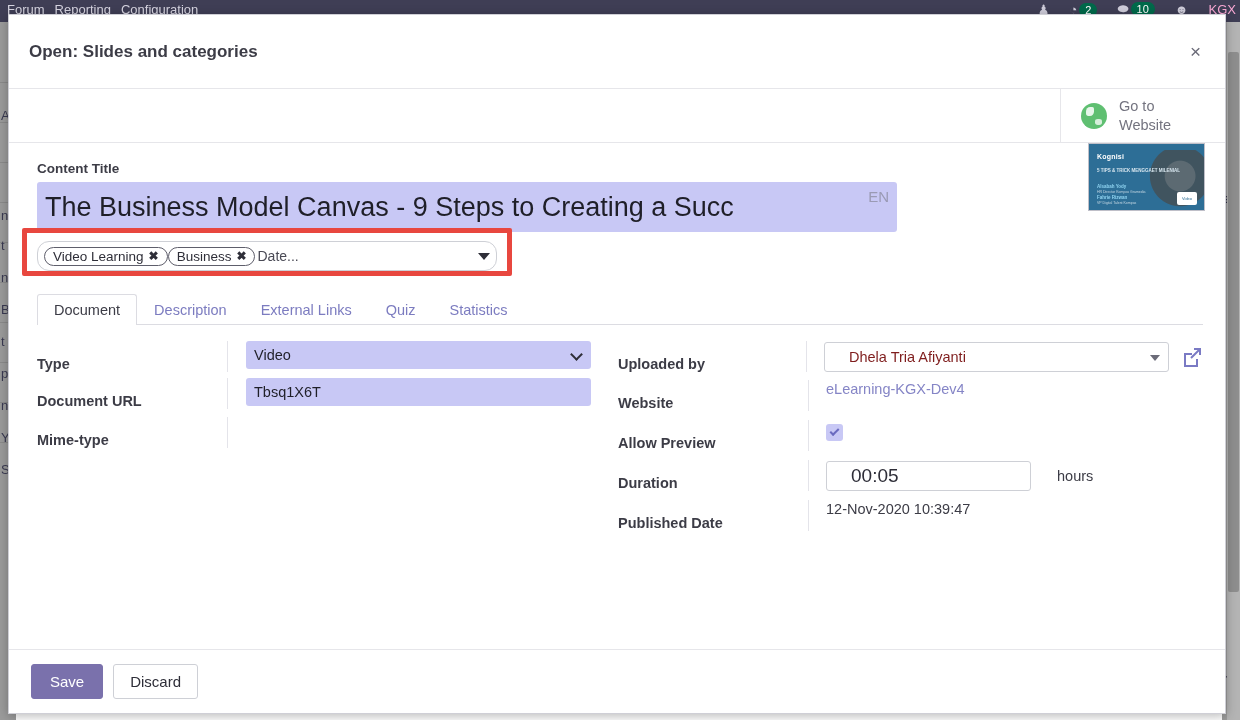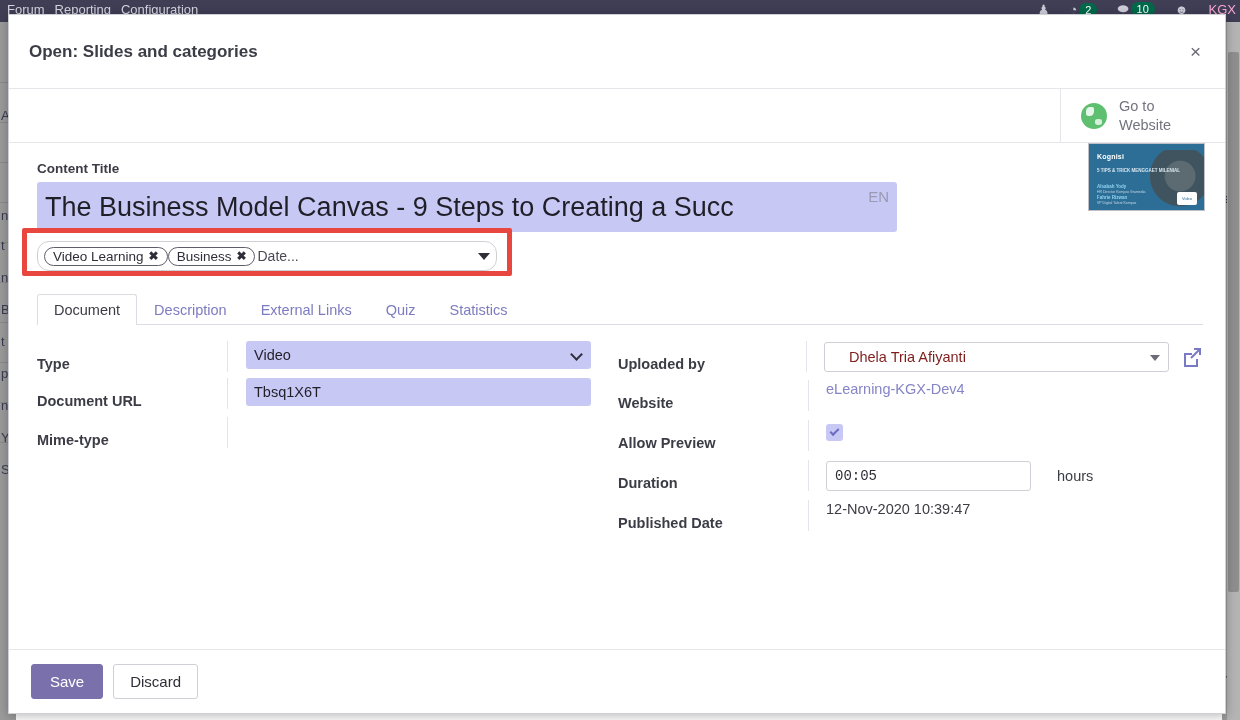--- a/index.html
+++ b/index.html
@@ -299,26 +299,26 @@
   .select-wrap { position: relative; width: 345px; }
   .select-wrap .chev {
     position: absolute; right: 10px; top: 9px;
     width: 9px; height: 9px;
     border-right: 2px solid #2e2e38;
     border-bottom: 2px solid #2e2e38;
     transform: rotate(45deg);
     pointer-events: none;
   }
   input.inp-outline {
-    font-family: Liberation Mono, monospace;
-    font-size: 14px; color: #2e2e38;
+    font-family: Liberation Sans, sans-serif;
+    font-size: 19px; color: #2e2e38;
     background: #ffffff;
     border: 1px solid #ced0d6; border-radius: 3px;
     outline: 0; height: 30px; width: 205px;
-    padding: 0 8px;
+    padding: 0 24px;
   }
   .m2o {
     position: relative; width: 345px; height: 30px;
     border: 1px solid #ced0d6; border-radius: 3px;
     background: #ffffff;
     display: flex; align-items: center;
     padding: 0 24px 0 24px;
     font-size: 14.5px; color: #7f1d1d;
   }
   .m2o .caret {

